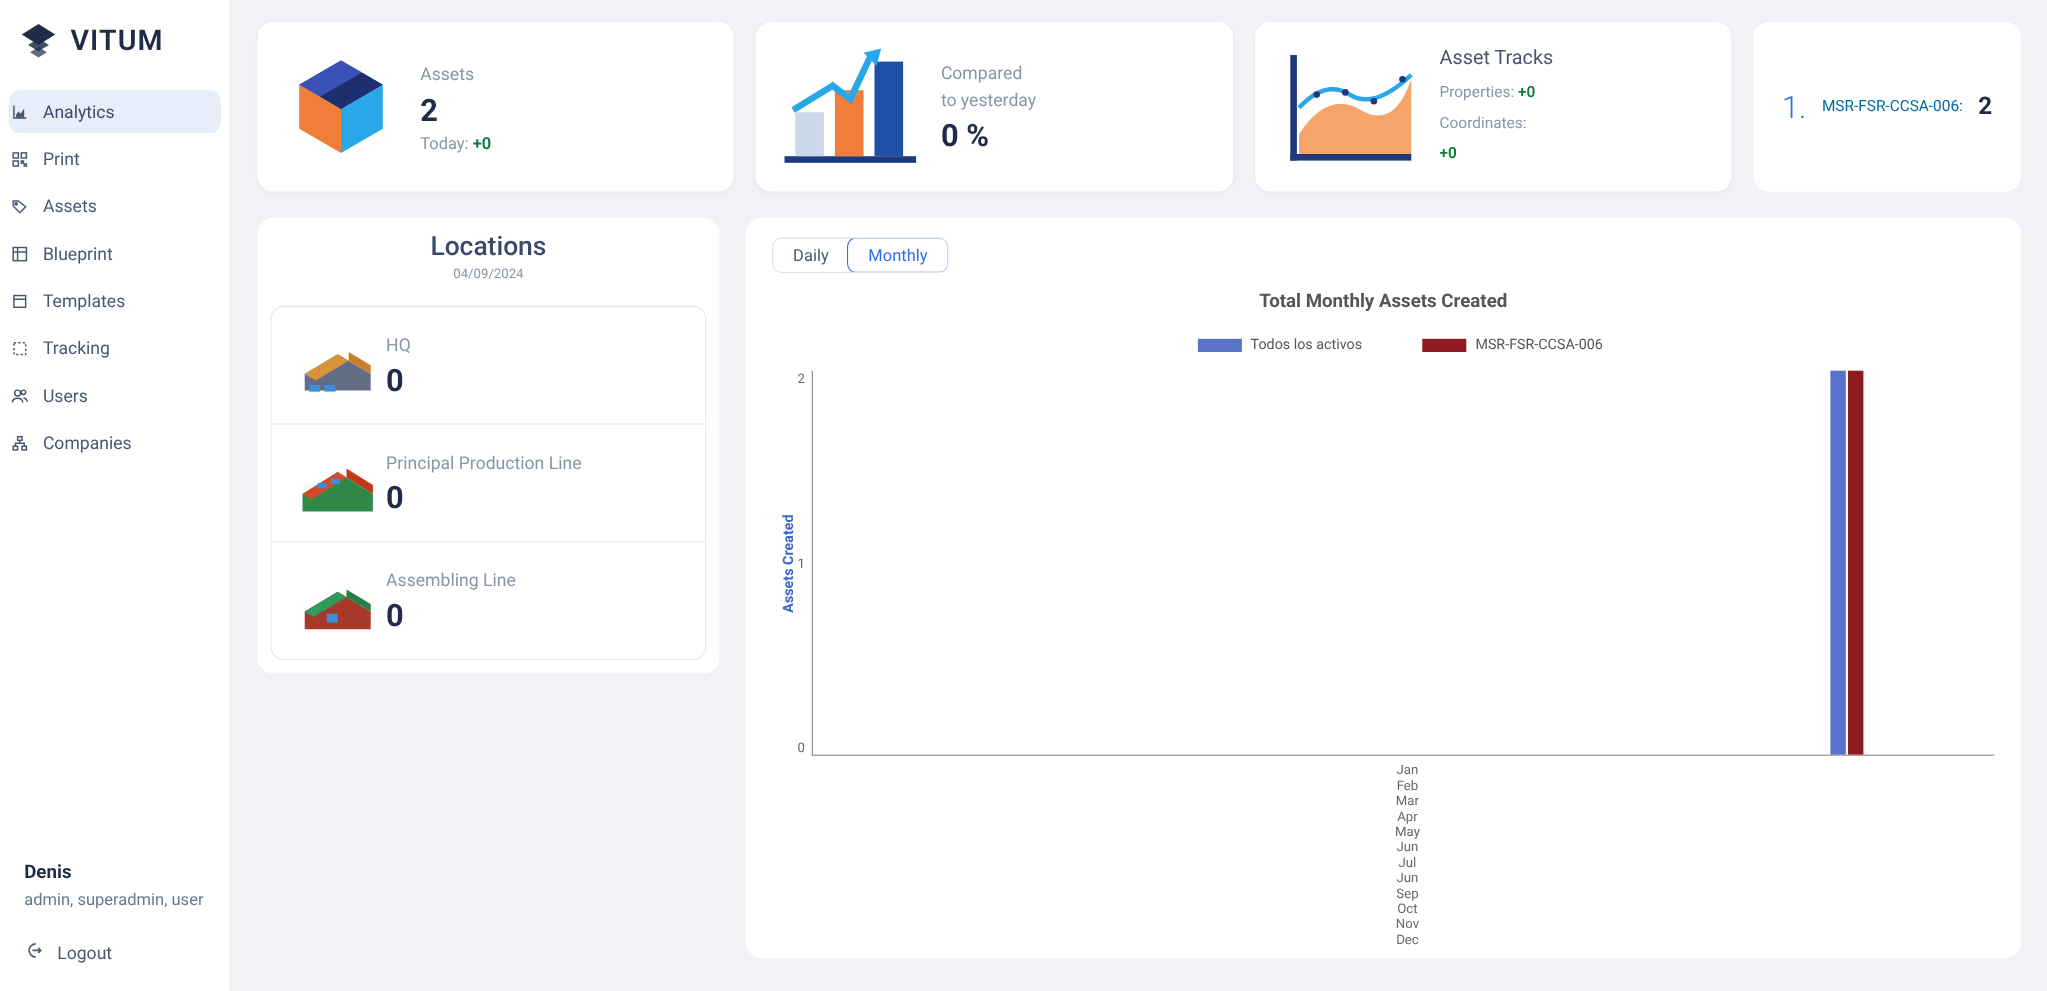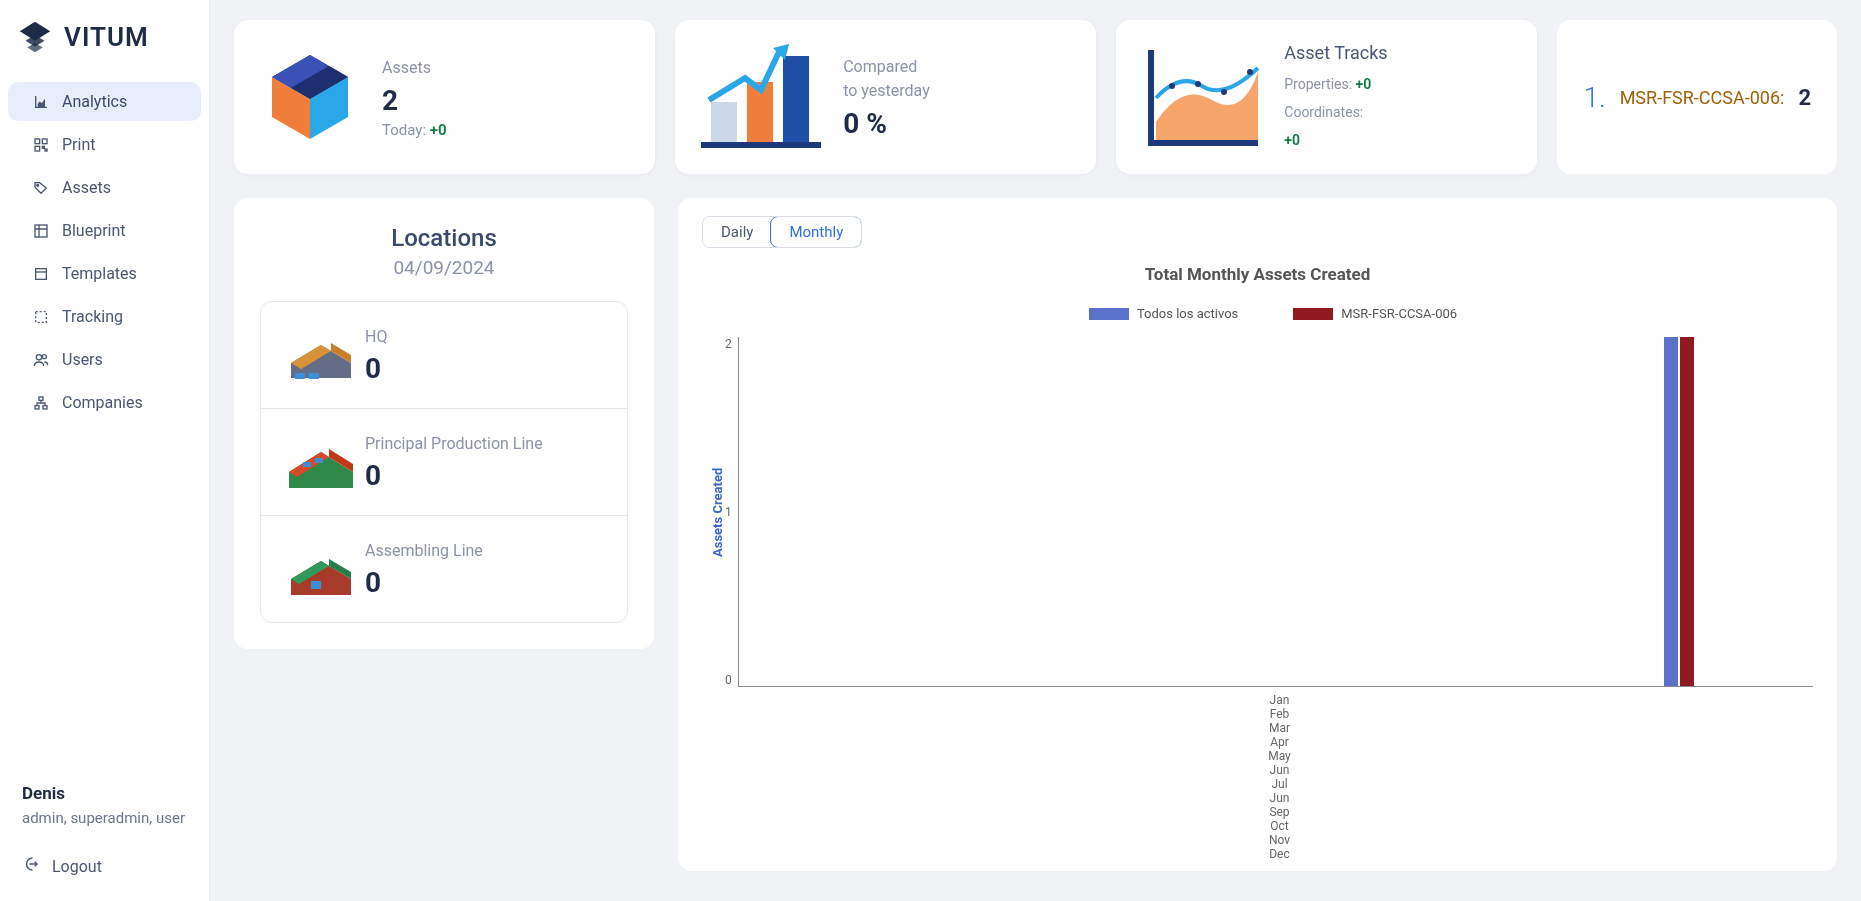--- a/index.html
+++ b/index.html
@@ -33,21 +33,21 @@
   .nav {
     display: flex;
     flex-direction: column;
     gap: 4px;
     margin-top: 6px;
   }
   .nav-item {
     display: flex;
     align-items: center;
     gap: 12px;
-    padding: 10px 24px;
+    padding: 10px 1px;
     border-radius: 10px;
     color: #4a5773;
     font-size: 16px;
     cursor: pointer;
   }
   .nav-item.active {
     background: #e8eef9;
     color: #3b4a6b;
   }
   .nav-item .icon {
@@ -147,51 +147,51 @@
     display: flex;
     align-items: center;
     gap: 14px;
   }
   .rank-num {
     color: #2f6fe8;
     font-size: 28px;
     font-weight: 300;
   }
   .rank-label {
-    color: #a16207;
-    font-size: 18px;
+    color: #0369a1;
+    font-size: 14px;
     line-height: 1.3;
     flex: 1;
   }
   .rank-val {
     color: #1f2b47;
     font-size: 22px;
     font-weight: 700;
   }
   .content-row {
     display: flex;
     gap: 24px;
     align-items: flex-start;
   }
   .locations-card {
     background: #fff;
     border-radius: 14px;
     width: 420px;
-    padding: 26px;
+    padding: 12px;
   }
   .loc-title {
     text-align: center;
     font-size: 24px;
     color: #3b4a6b;
     font-weight: 500;
   }
   .loc-date {
     text-align: center;
     color: #8a93a8;
-    font-size: 19px;
+    font-size: 12px;
     margin-top: 4px;
     margin-bottom: 22px;
   }
   .loc-list {
     border: 1px solid #e5e8ef;
     border-radius: 12px;
     overflow: hidden;
   }
   .loc-item {
     display: flex;

